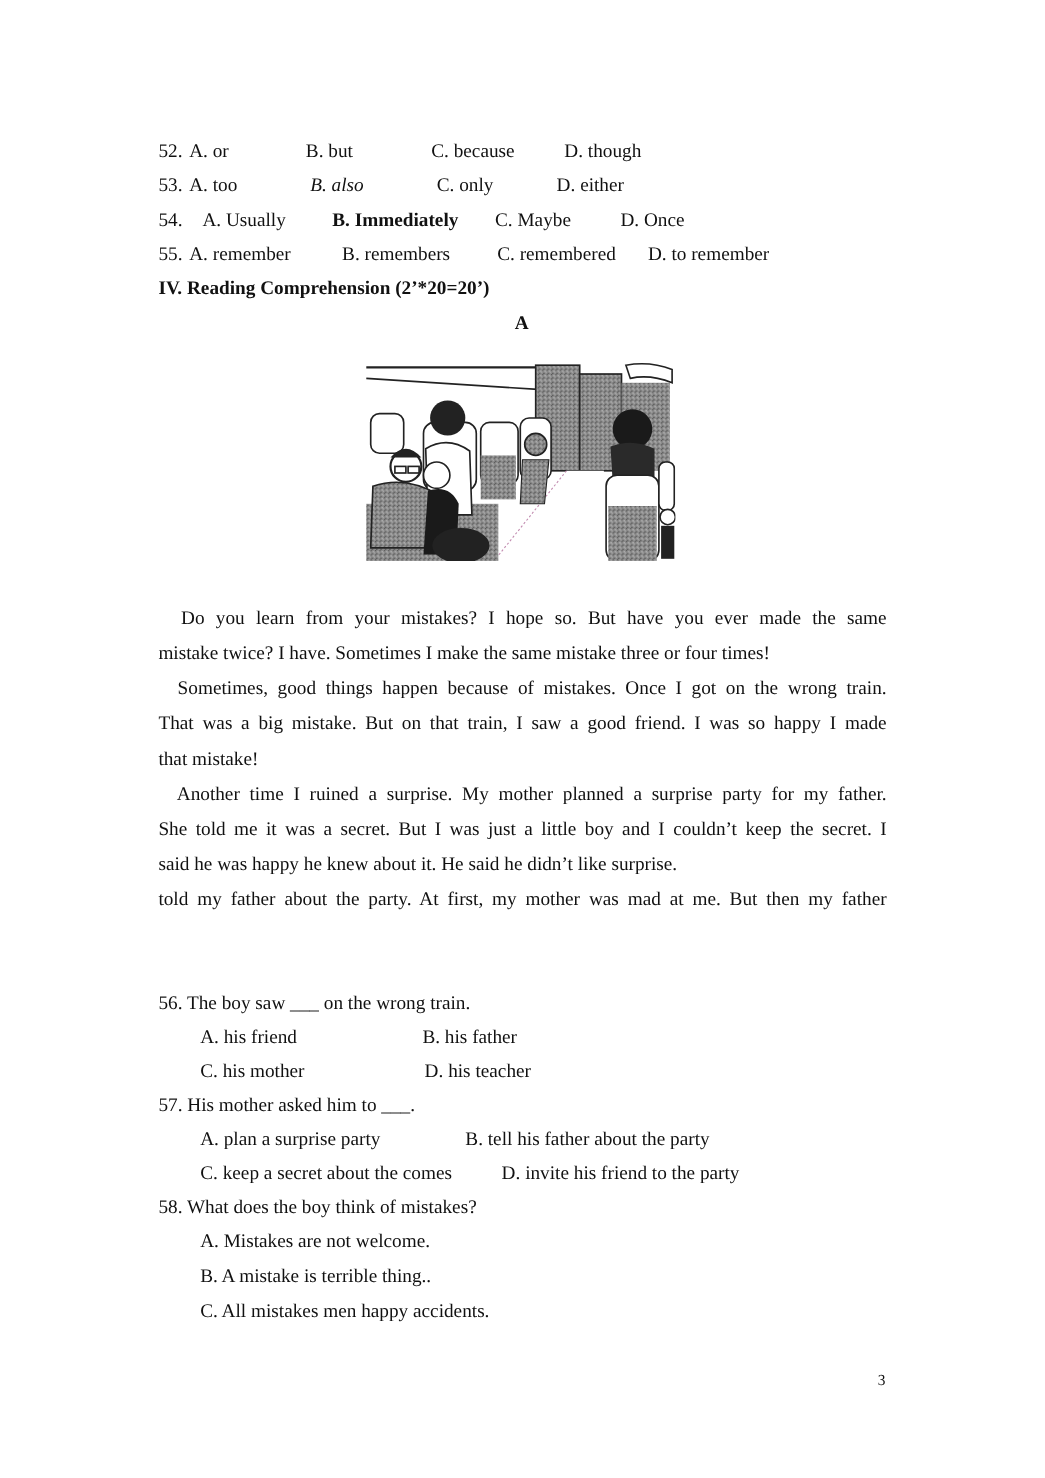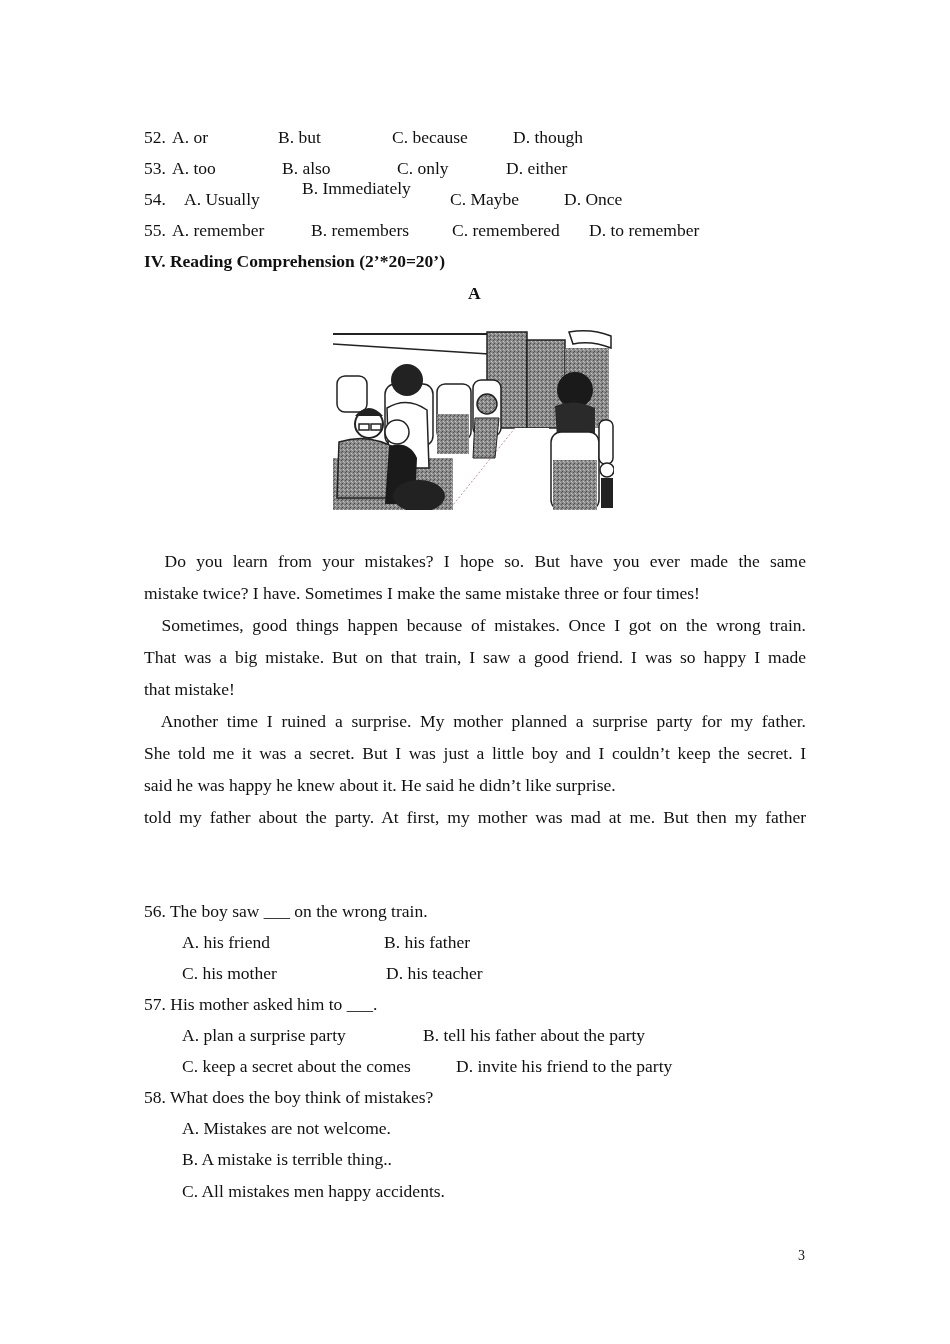--- a/index.html
+++ b/index.html
@@ -20,28 +20,28 @@
 <div>
   <span class="line" style="left:144px; top:127px;">52.</span>
   <span class="line" style="left:172px; top:127px;">A. or</span>
   <span class="line" style="left:278px; top:127px;">B. but</span>
   <span class="line" style="left:392px; top:127px;">C. because</span>
   <span class="line" style="left:513px; top:127px;">D. though</span>
 </div>
 <div>
   <span class="line" style="left:144px; top:158px;">53.</span>
   <span class="line" style="left:172px; top:158px;">A. too</span>
-  <span class="line" style="left:282px; top:158px;">B. also</span>
+  <span class="line" style="left:282px; top:158px;font-style:italic;">B. also</span>
   <span class="line" style="left:397px; top:158px;">C. only</span>
   <span class="line" style="left:506px; top:158px;">D. either</span>
 </div>
 <div>
   <span class="line" style="left:144px; top:189px;">54.</span>
   <span class="line" style="left:172px; top:189px;margin-left:12px;">A. Usually</span>
-  <span class="line" style="left:302px; top:178px;">B. Immediately</span>
+  <span class="line" style="left:302px; top:189px;font-weight:bold;">B. Immediately</span>
   <span class="line" style="left:450px; top:189px;">C. Maybe</span>
   <span class="line" style="left:564px; top:189px;">D. Once</span>
 </div>
 <div>
   <span class="line" style="left:144px; top:220px;">55.</span>
   <span class="line" style="left:172px; top:220px;">A. remember</span>
   <span class="line" style="left:311px; top:220px;">B. remembers</span>
   <span class="line" style="left:452px; top:220px;">C. remembered</span>
   <span class="line" style="left:589px; top:220px;">D. to remember</span>
 </div>

